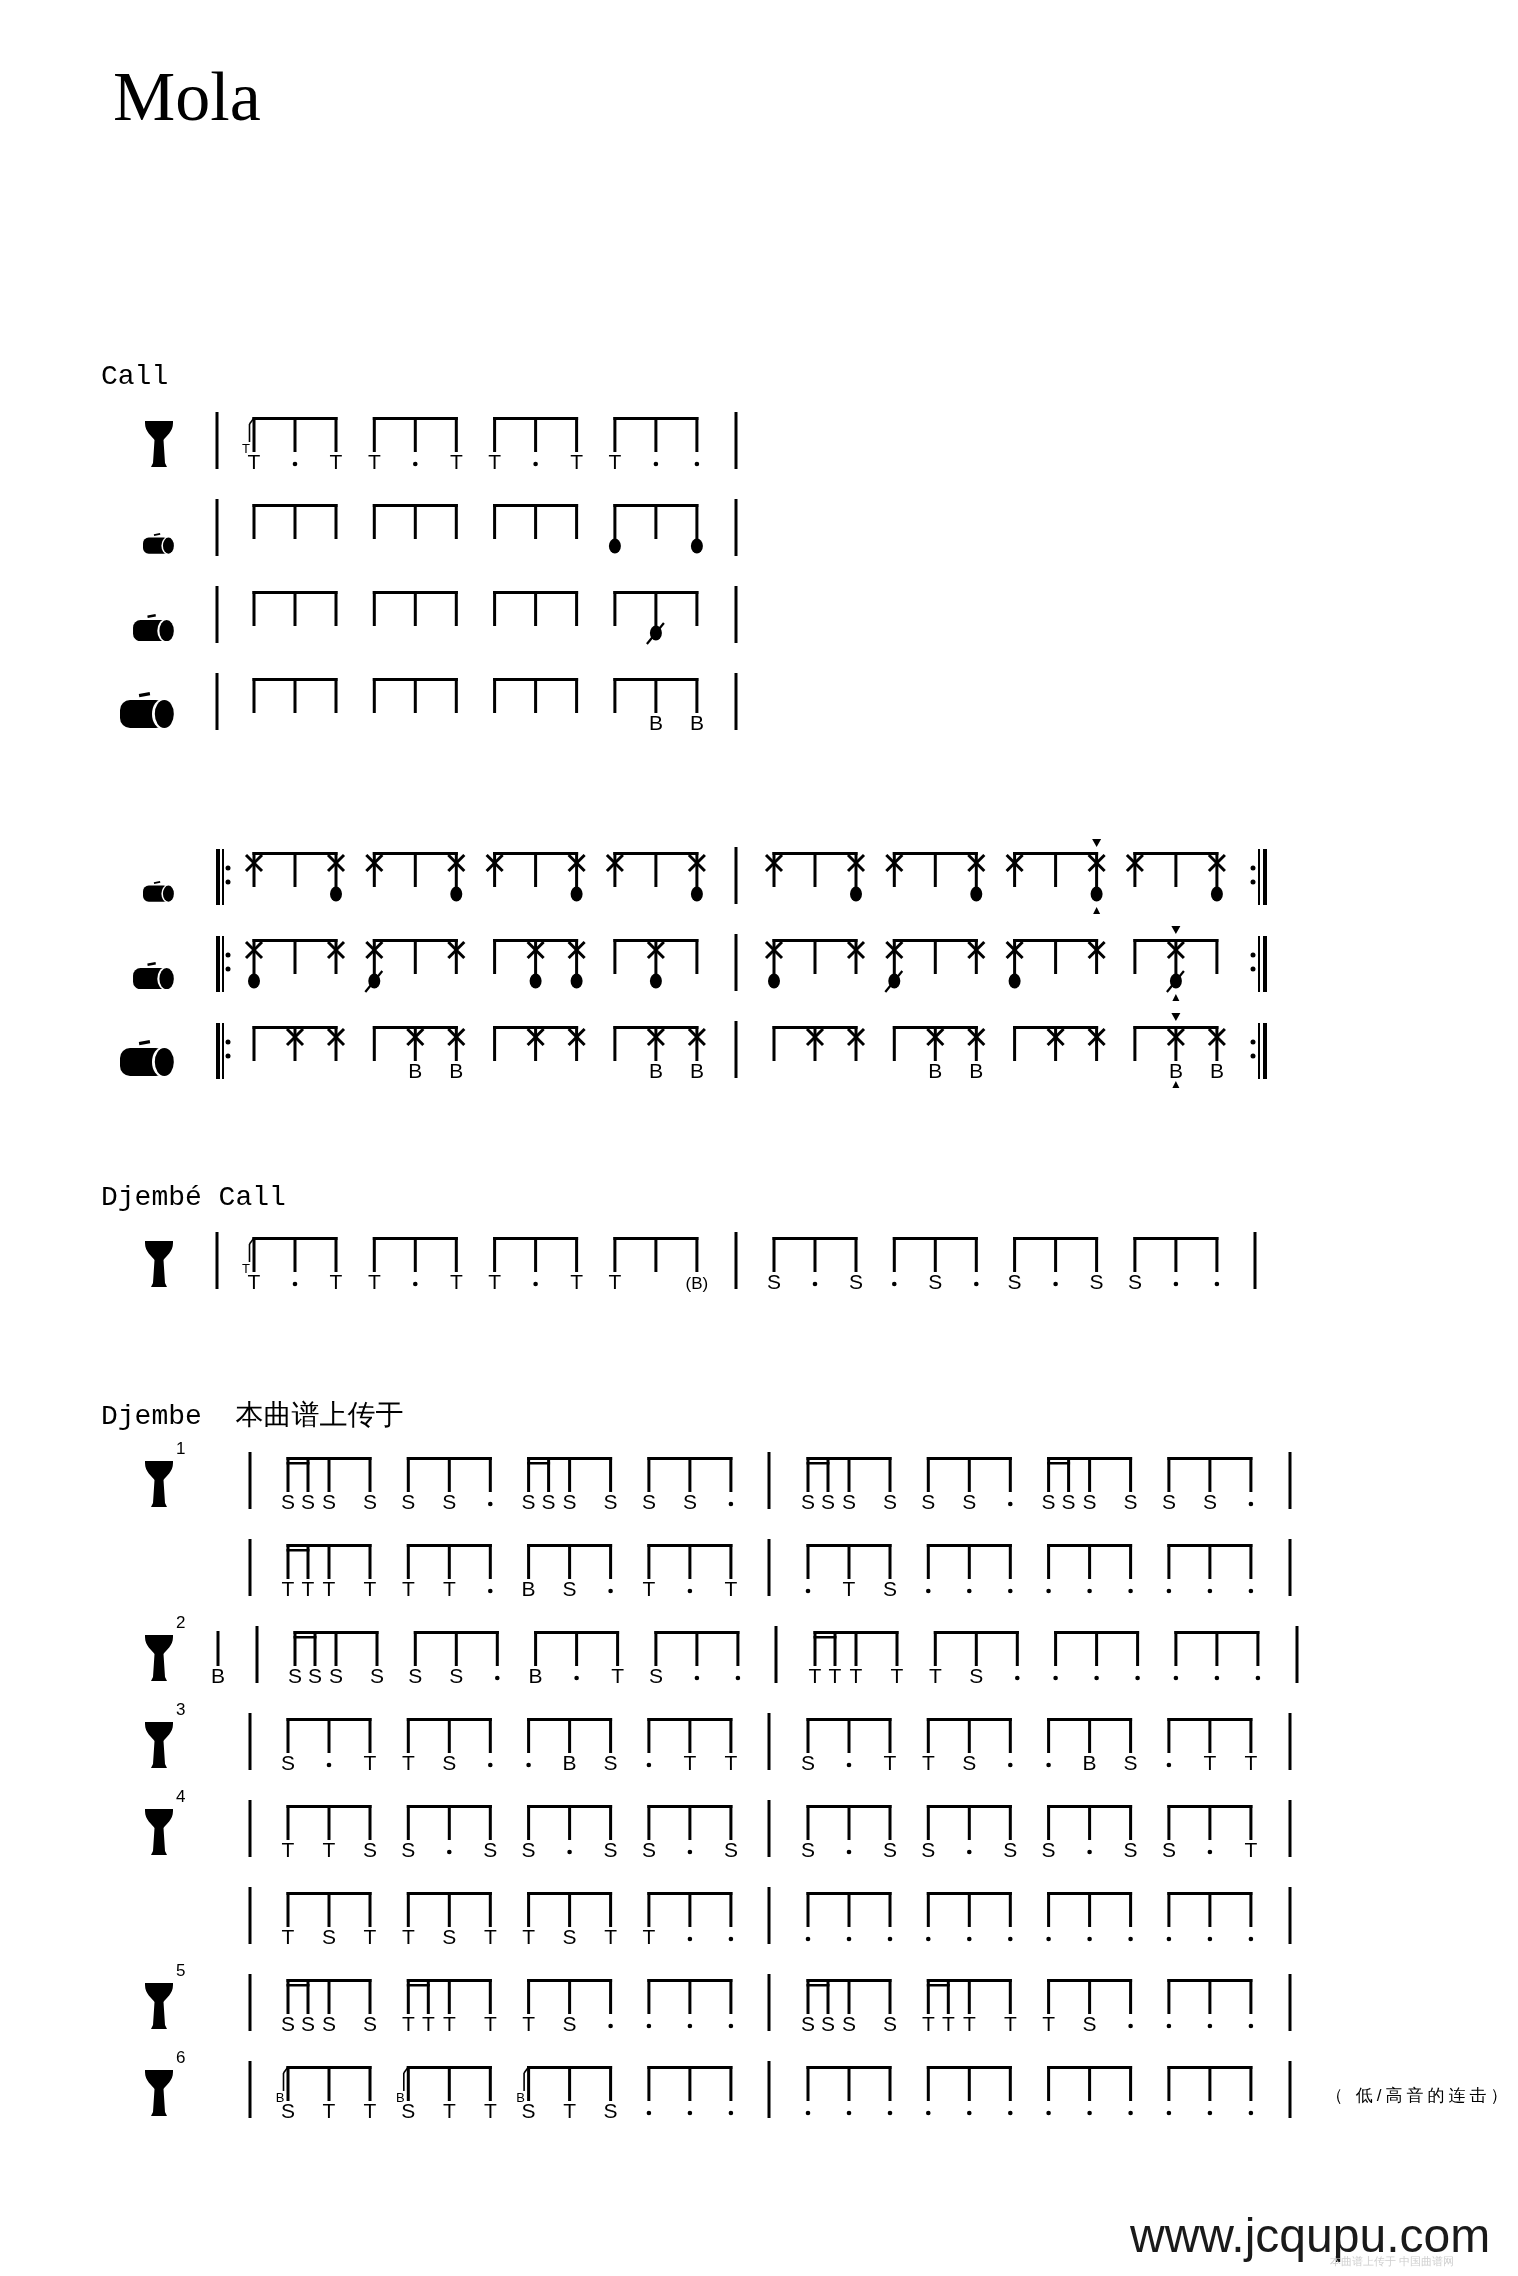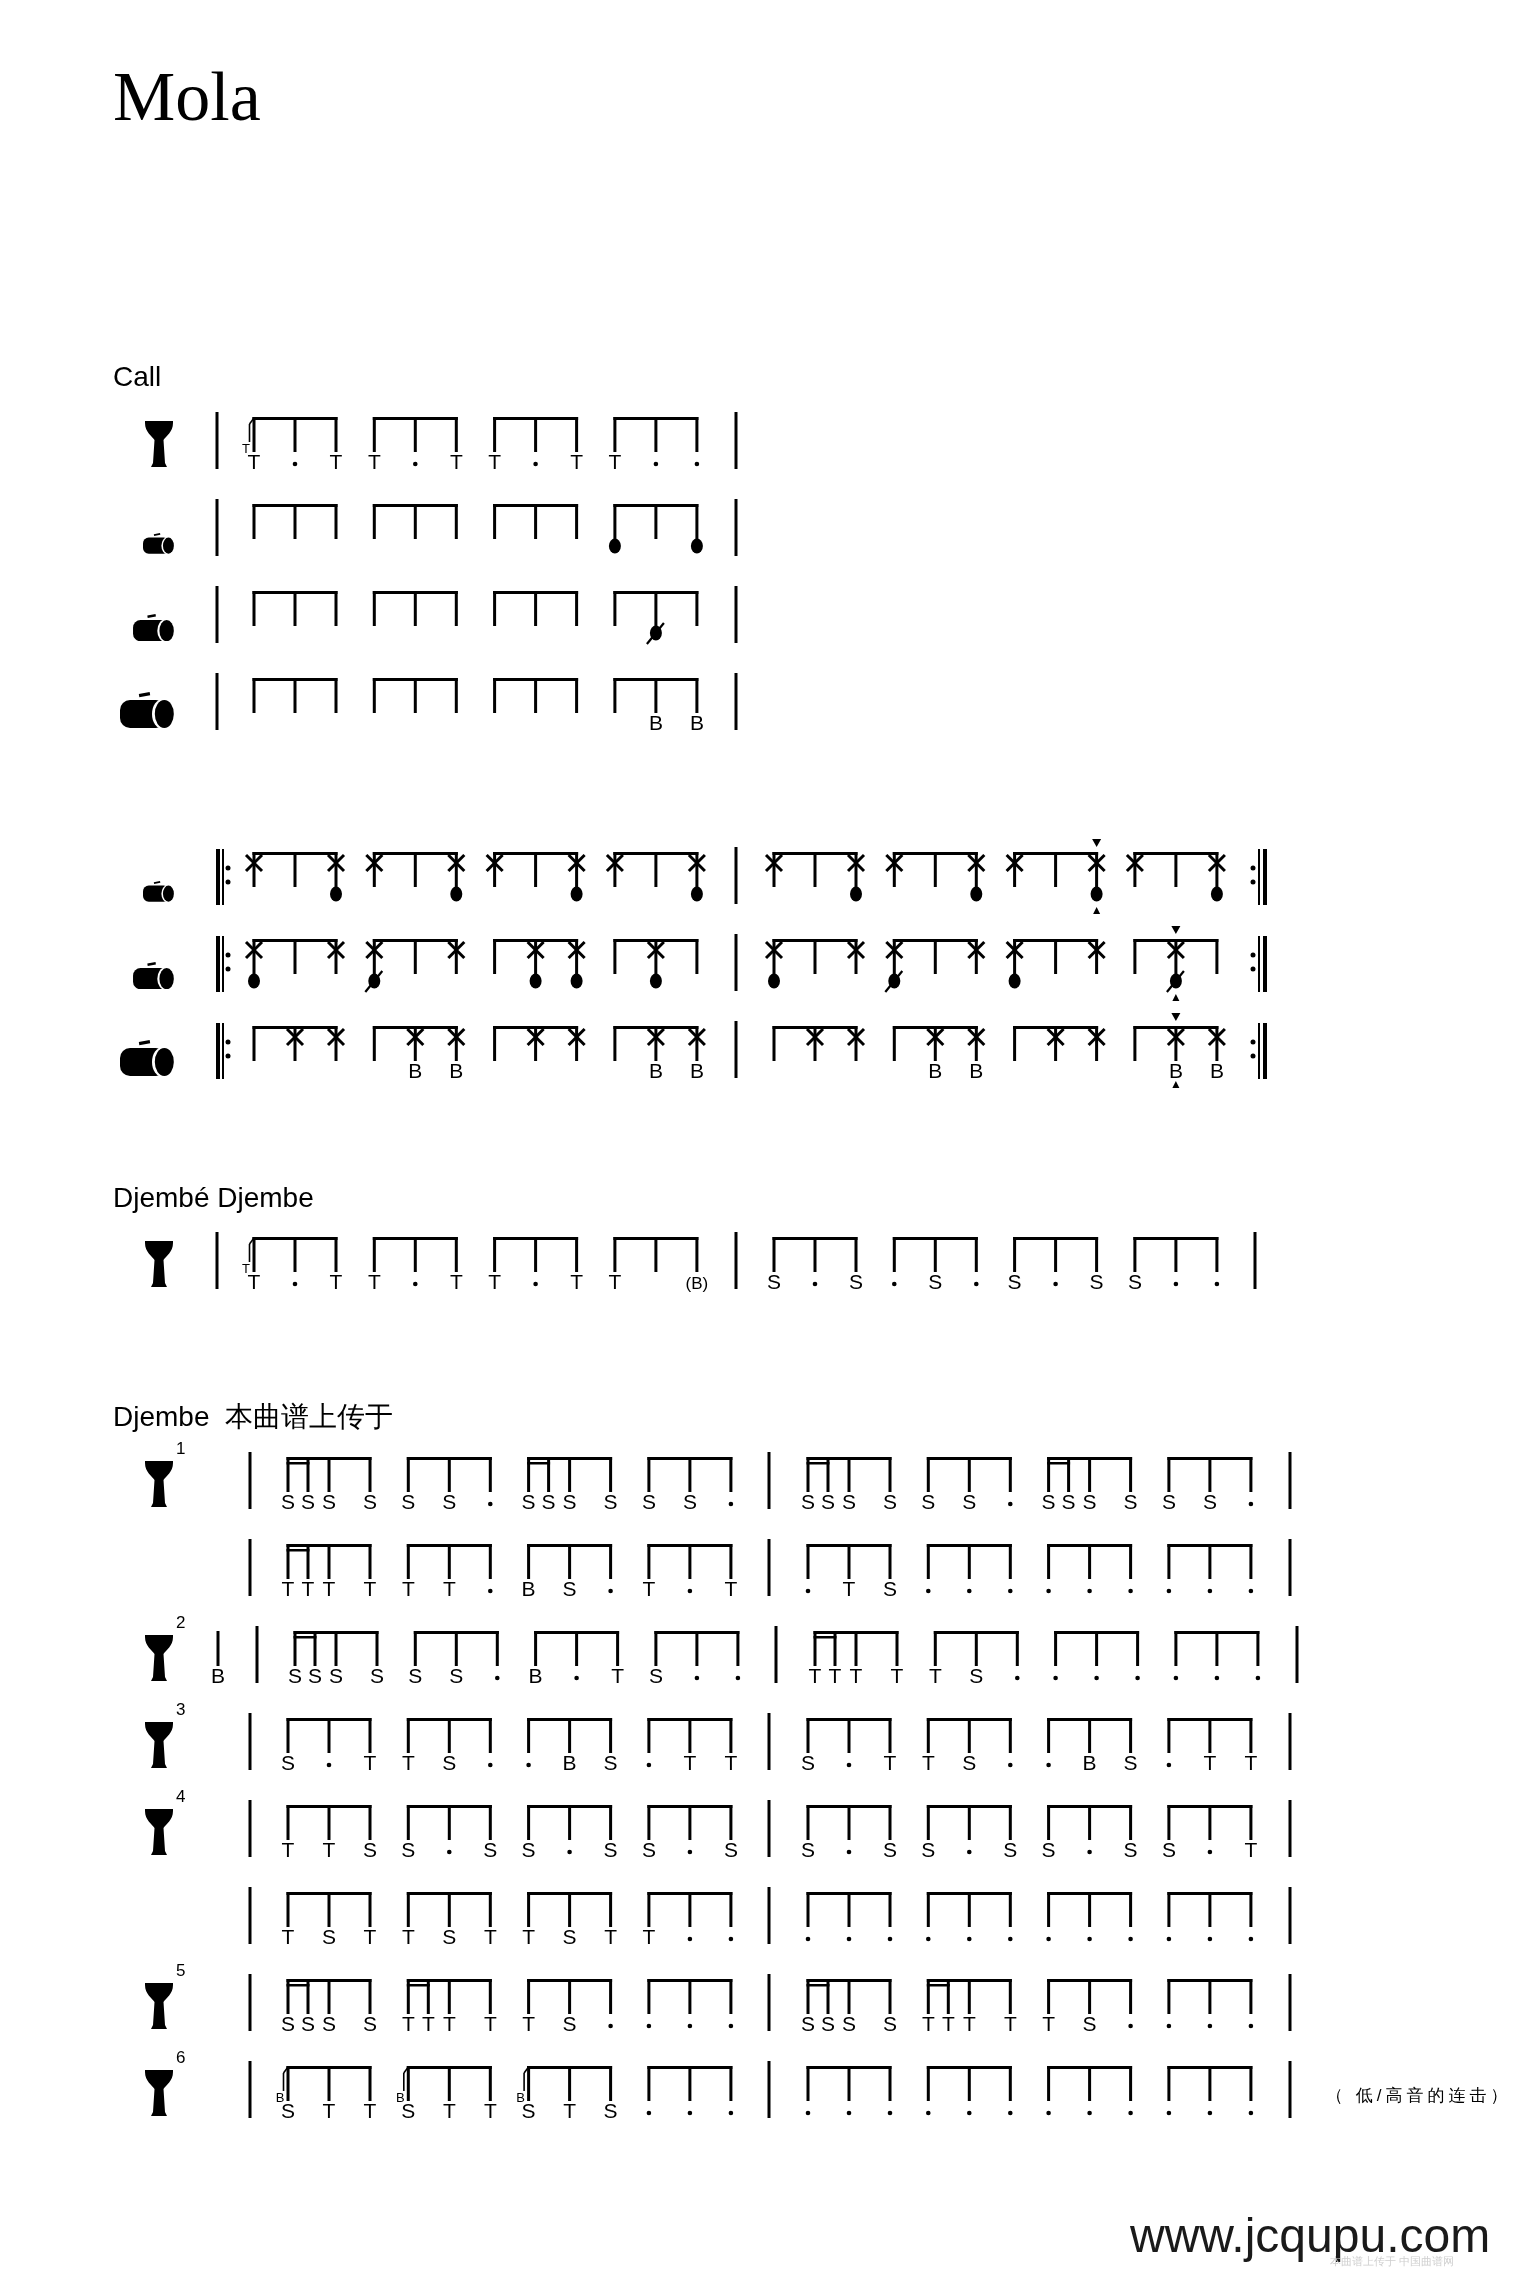--- a/index.html
+++ b/index.html
@@ -17,23 +17,23 @@
       font-size: 70px; line-height: 1; font-weight: normal;
       font-family: "Liberation Serif", serif;
     }
     .intro {
       position: absolute; left: 113px; top: 227px;
       font-size: 27px; line-height: 41px; white-space: nowrap;
       font-family: "Liberation Serif", serif;
     }
     .intro .line { white-space: nowrap; }
     .label {
-      position: absolute; left: 113px;
+      position: absolute; left: 101px;
       font-size: 28px; line-height: 1; white-space: pre;
-      font-family: Liberation Sans, sans-serif;
+      font-family: Liberation Mono, monospace;
     }
     .row { position: absolute; left: 0; width: 1518px; height: 57px; }
     .row svg.staff { position: absolute; left: 0; top: -10px; overflow: visible; }
     .row .staff text { font-family: "Liberation Sans", sans-serif; fill: #000; }
     .icon { position: absolute; line-height: 0; }
     .icon svg { display: block; }
     .icon-djembe  { left: 145px; top: 9px; }
     .icon-kenkeni { left: 143px; top: 34px; }
     .icon-sangban { left: 133px; top: 28px; }
     .icon-dundunba{ left: 120px; top: 19px; }
@@ -932,21 +932,21 @@
         <rect x="734.5" y="0" width="3" height="57"></rect>
         <g>
           <circle cx="1253" cy="21" r="2.5"></circle>
           <circle cx="1253" cy="35" r="2.5"></circle>
           <rect x="1258" y="2" width="2" height="56"></rect>
           <rect x="1263" y="2" width="4" height="56"></rect>
         </g>
       </svg>
     </div>
 
-  <div class="label" style="top:1184px">Djembé Djembe</div>
+  <div class="label" style="top:1184px">Djembé Call</div>
   <div class="row" style="top:1232px">
       <div class="icon icon-djembe">
         <svg width="28" height="46" viewBox="0 0 28 46">
           <path d="M0,0 H28 V2 C28,11 21,15 18.5,19 L20,42 L22,46 H6 L8,42 L9.5,19 C7,15 0,11 0,2 Z"></path>
         </svg>
       </div>
       <svg class="staff" width="1518" height="80" viewBox="0 -10 1518 80">
         <rect x="215.5" y="0" width="3" height="57"></rect>
         <g>
           <g>

